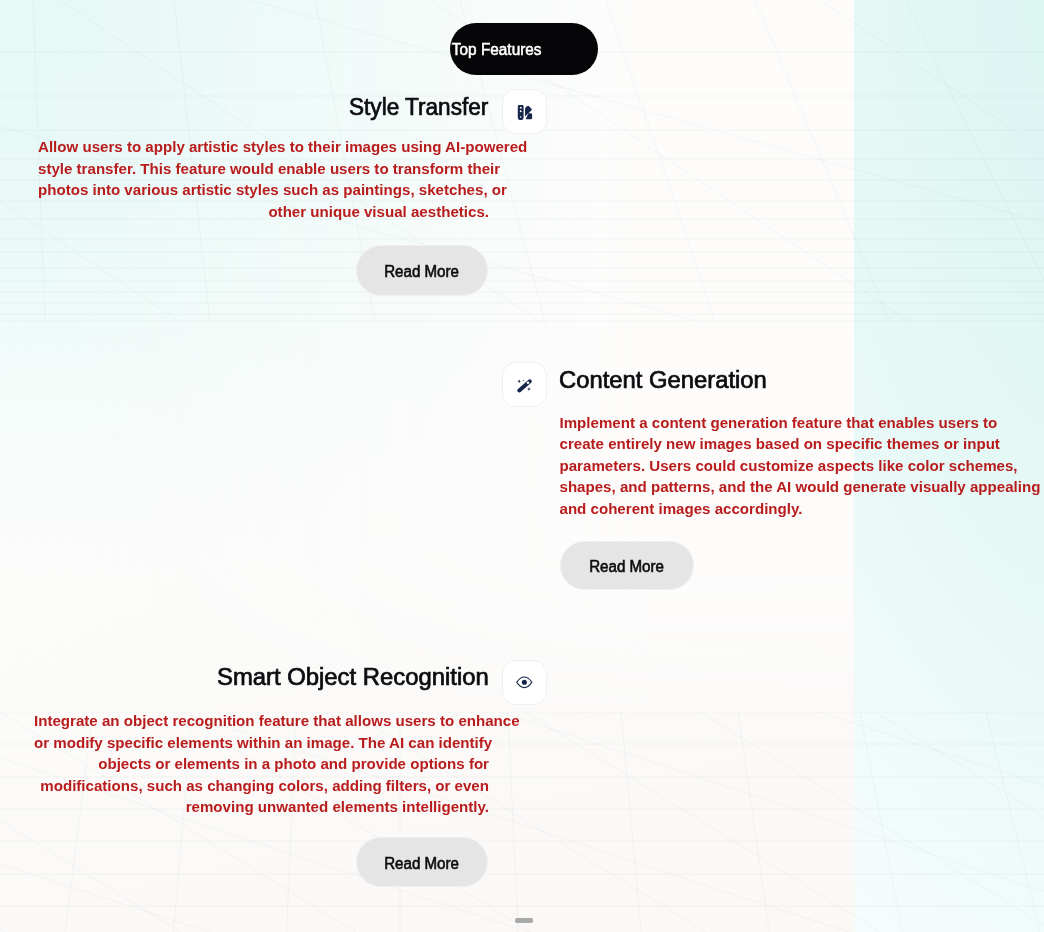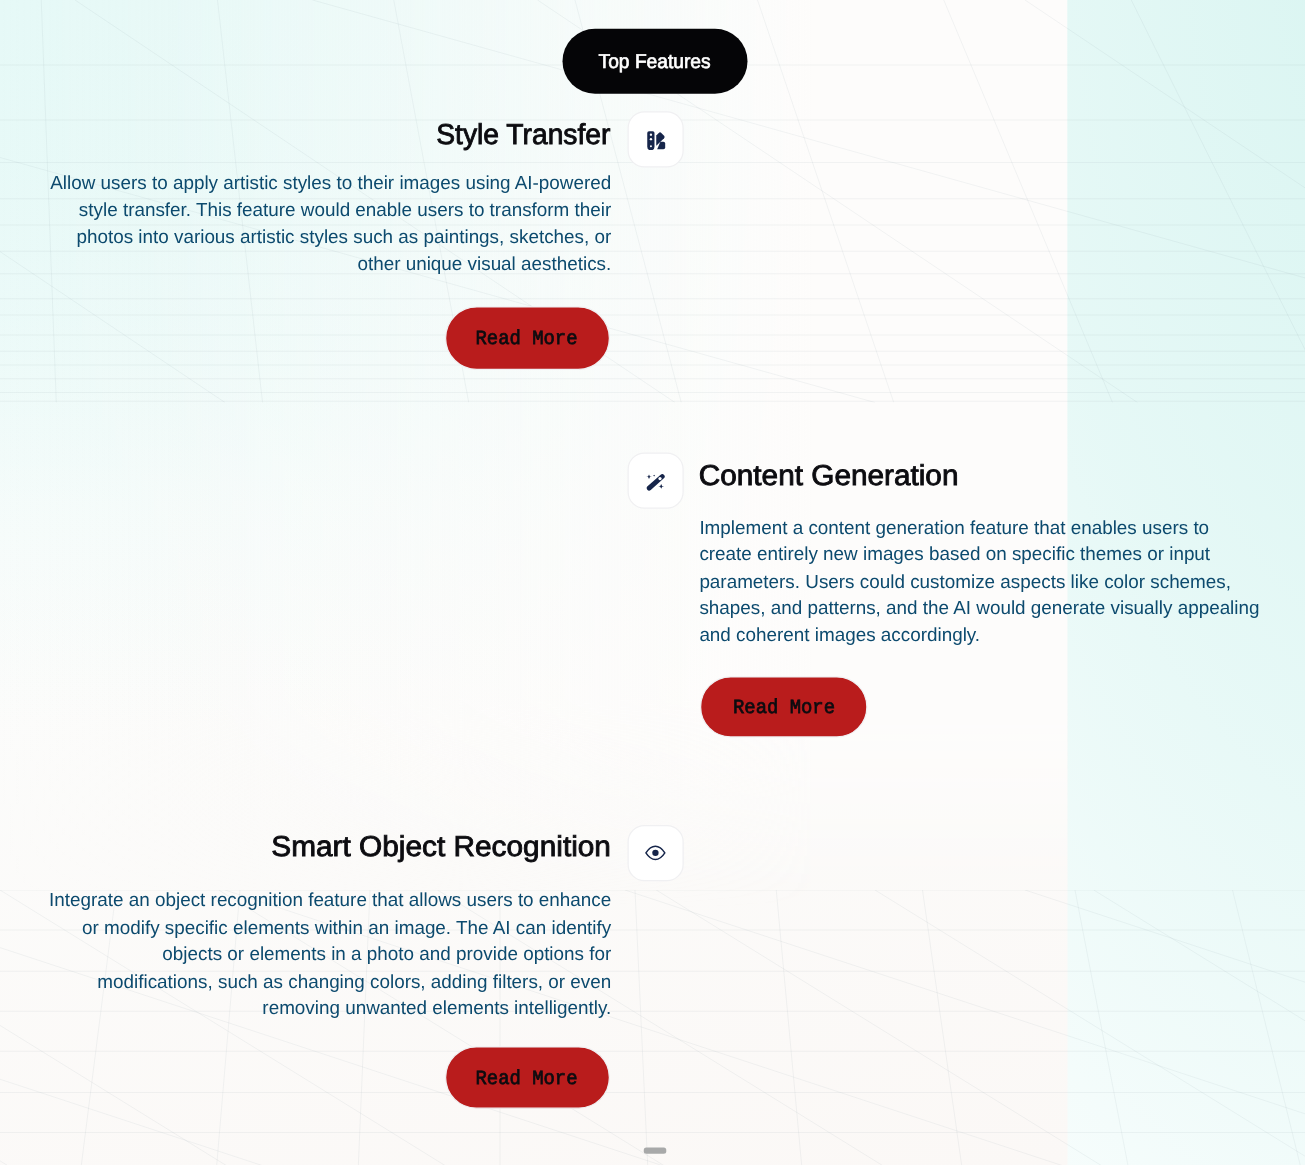--- a/index.html
+++ b/index.html
@@ -22,34 +22,34 @@
     mix-blend-mode:normal;-webkit-mask-image:linear-gradient(to bottom,#000 0%,#000 60%,transparent 78%);
     mask-image:linear-gradient(to bottom,#000 0%,#000 60%,transparent 78%);}
   .deco{position:absolute;left:0;width:1044px;pointer-events:none;}
   .deco svg{display:block;width:1044px;}
   #deco-1{top:0;height:322px;}
   #deco-3{top:712px;height:260px;}
 
   
   .pill{position:absolute;left:450px;top:23px;width:148px;height:52px;
     background:#050507;color:#ffffff;border-radius:999px;
-    display:flex;align-items:center;justify-content:center;
+    display:flex;align-items:center;
     font-size:16px;font-weight:400;-webkit-text-stroke:0.55px #ffffff;}
   .pill span{display:block;transform:scaleX(0.96) translateY(1.2px);}
   .feat-title{font-weight:400;color:#0c0c10;line-height:1;position:absolute;
     white-space:nowrap;font-size:23px;-webkit-text-stroke:0.7px #0c0c10;
     transform-origin:left center;}
-  .feat-desc{font-size:15.1px;line-height:21.6px;color:#0c4a6e;white-space:pre;position:absolute;}
+  .feat-desc{font-size:15.1px;line-height:21.6px;color:#b91c1c;white-space:pre;position:absolute;font-weight:bold;}
   .icon-box{position:absolute;width:45px;height:45px;border-radius:13.5px;background:#ffffff;
      border:1px solid #f0f0f2;display:flex;align-items:center;justify-content:center;}
   svg.ic{width:16px;height:16px;display:block;fill:#16254a;}
   svg.ic.eye{width:16.6px;height:16.6px;}
   .btn{position:absolute;display:flex;align-items:center;justify-content:center;
-    background:#b91c1c;border:1px solid #f0f0f2;border-radius:999px;
-    width:132px;height:50px;font-size:16px;font-weight:400;color:#0c0c10;font-family:Liberation Mono, monospace;
+    background:#e5e5e5;border:1px solid #f0f0f2;border-radius:999px;
+    width:132px;height:50px;font-size:16px;font-weight:400;color:#0c0c10;
     -webkit-text-stroke:0.6px #0c0c10;}
   .btn span{display:block;transform:scaleX(0.945) translateY(1.5px);}
   .scroll-handle{position:absolute;left:514.9px;top:918.2px;width:18.4px;height:4.7px;
     border-radius:2px;background:#a8a9a9;}
 </style>
 </head>
 <body>
 
 <div class="page-bg"></div>
 <div class="shell"></div>

